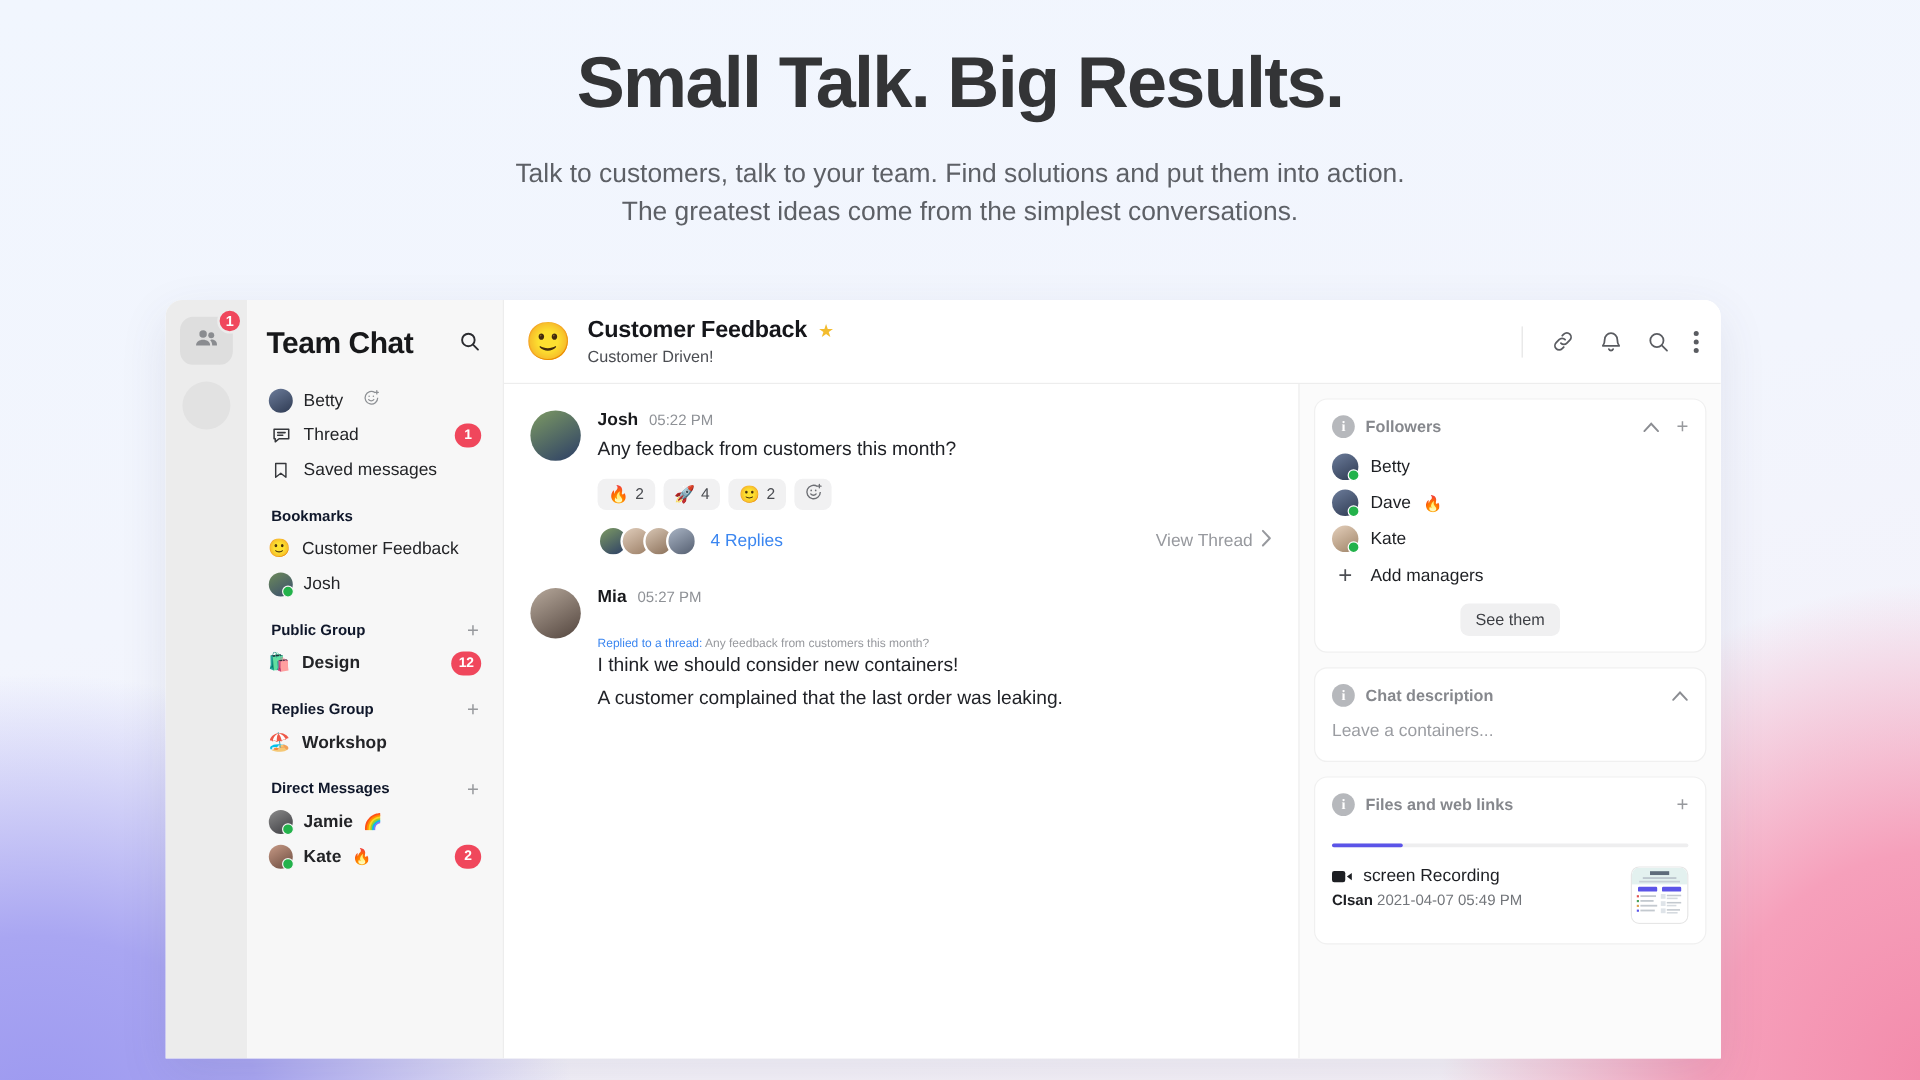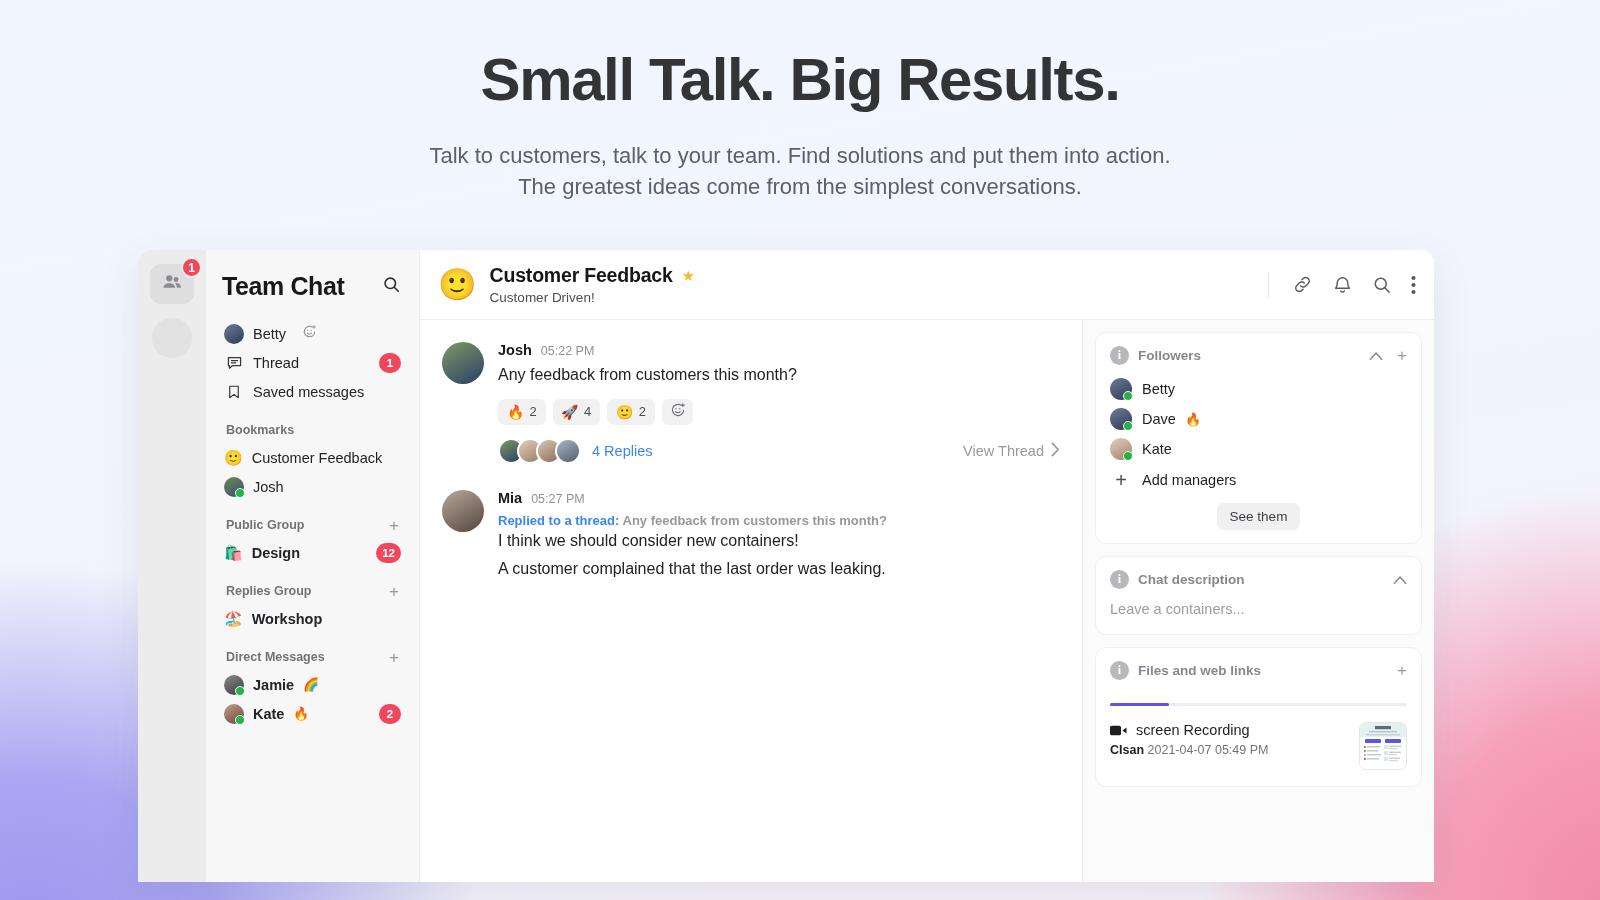--- a/index.html
+++ b/index.html
@@ -9,21 +9,21 @@
   }
   body {
     background:
       radial-gradient(ellipse 620px 520px at 2% 104%, #9c98f0 0%, #a9a6f2 30%, rgba(186,196,246,0) 72%),
       radial-gradient(ellipse 560px 560px at 101% 100%, #f38aaa 0%, #f6a0bb 34%, rgba(247,196,214,0) 74%),
       linear-gradient(170deg, #f1f6fe 0%, #f2f5fd 46%, #f3f3fb 70%, #f6f1f7 100%);
     position: relative;
   }
 
   
-  .hero { padding-top: 48px; text-align: center; }
+  .hero { padding-top: 37px; text-align: center; }
   .hero-title {
     font-size: 60px; font-weight: 700; color: #333436;
     letter-spacing: -1.4px; line-height: 1.08;
   }
   .hero-sub {
     margin-top: 27px; font-size: 22px; color: #5d6066;
     line-height: 1.42; font-weight: 400;
   }
 
   
@@ -71,21 +71,21 @@
   .sb-row {
     display: flex; align-items: center; gap: 9px;
     height: 29px; padding: 0 6px; border-radius: 6px; position: relative;
   }
   .sb-row .lbl { font-size: 14.5px; color: #232427; }
   .sb-row .lbl.bold { font-weight: 700; }
   .sb-sec {
     display: flex; align-items: center; justify-content: space-between;
     padding: 0 8px; margin: 14px 0 3px; height: 20px;
   }
-  .sb-sec .t { font-size: 12.5px; color: #737373; font-weight: 700; }
+  .sb-sec .t { font-size: 12.5px; color: #0f172a; font-weight: 700; }
   .plus { color: #97999d; font-size: 17px; line-height: 1; cursor: pointer; }
   .pill {
     min-width: 22px; height: 20px; border-radius: 10px; background: #f0475c;
     color: #fff; font-size: 11.5px; font-weight: 700; padding: 0 6px;
     display: flex; align-items: center; justify-content: center;
     margin-left: auto;
   }
   .ava { width: 20px; height: 20px; border-radius: 50%; position: relative; flex: 0 0 20px; }
   .ava.dot::after {
     content: ''; position: absolute; right: -1px; bottom: -1px;
@@ -112,21 +112,21 @@
   .body-row { flex: 1; display: flex; min-height: 0; }
   .feed { flex: 1; min-width: 0; padding: 22px 22px 0 22px; }
 
   .msg { display: flex; gap: 14px; margin-bottom: 26px; }
   .m-ava { width: 42px; height: 42px; border-radius: 50%; flex: 0 0 42px; }
   .m-body { min-width: 0; flex: 1; }
   .m-top { display: flex; align-items: baseline; gap: 9px; }
   .m-name { font-size: 14.5px; font-weight: 700; color: #18191c; }
   .m-time { font-size: 12.5px; color: #8e9196; }
   .m-text { font-size: 16px; color: #202227; margin-top: 6px; line-height: 1.42; }
-  .m-quote { font-size: 13px; margin-top: 7px; font-weight: bold; }
+  .m-quote { font-size: 10px; margin-top: 25px; }
   .m-quote .lk { color: #3b86f0; }
   .m-quote .gr { color: #97999e; }
 
   .reacts { display: flex; gap: 7px; margin-top: 12px; }
   .chip {
     height: 26px; min-width: 40px; padding: 0 9px; border-radius: 7px;
     background: #f1f1f2; display: flex; align-items: center; gap: 5px;
     font-size: 13px; color: #4a4c51;
   }
   .chip .e { font-size: 14px; }

